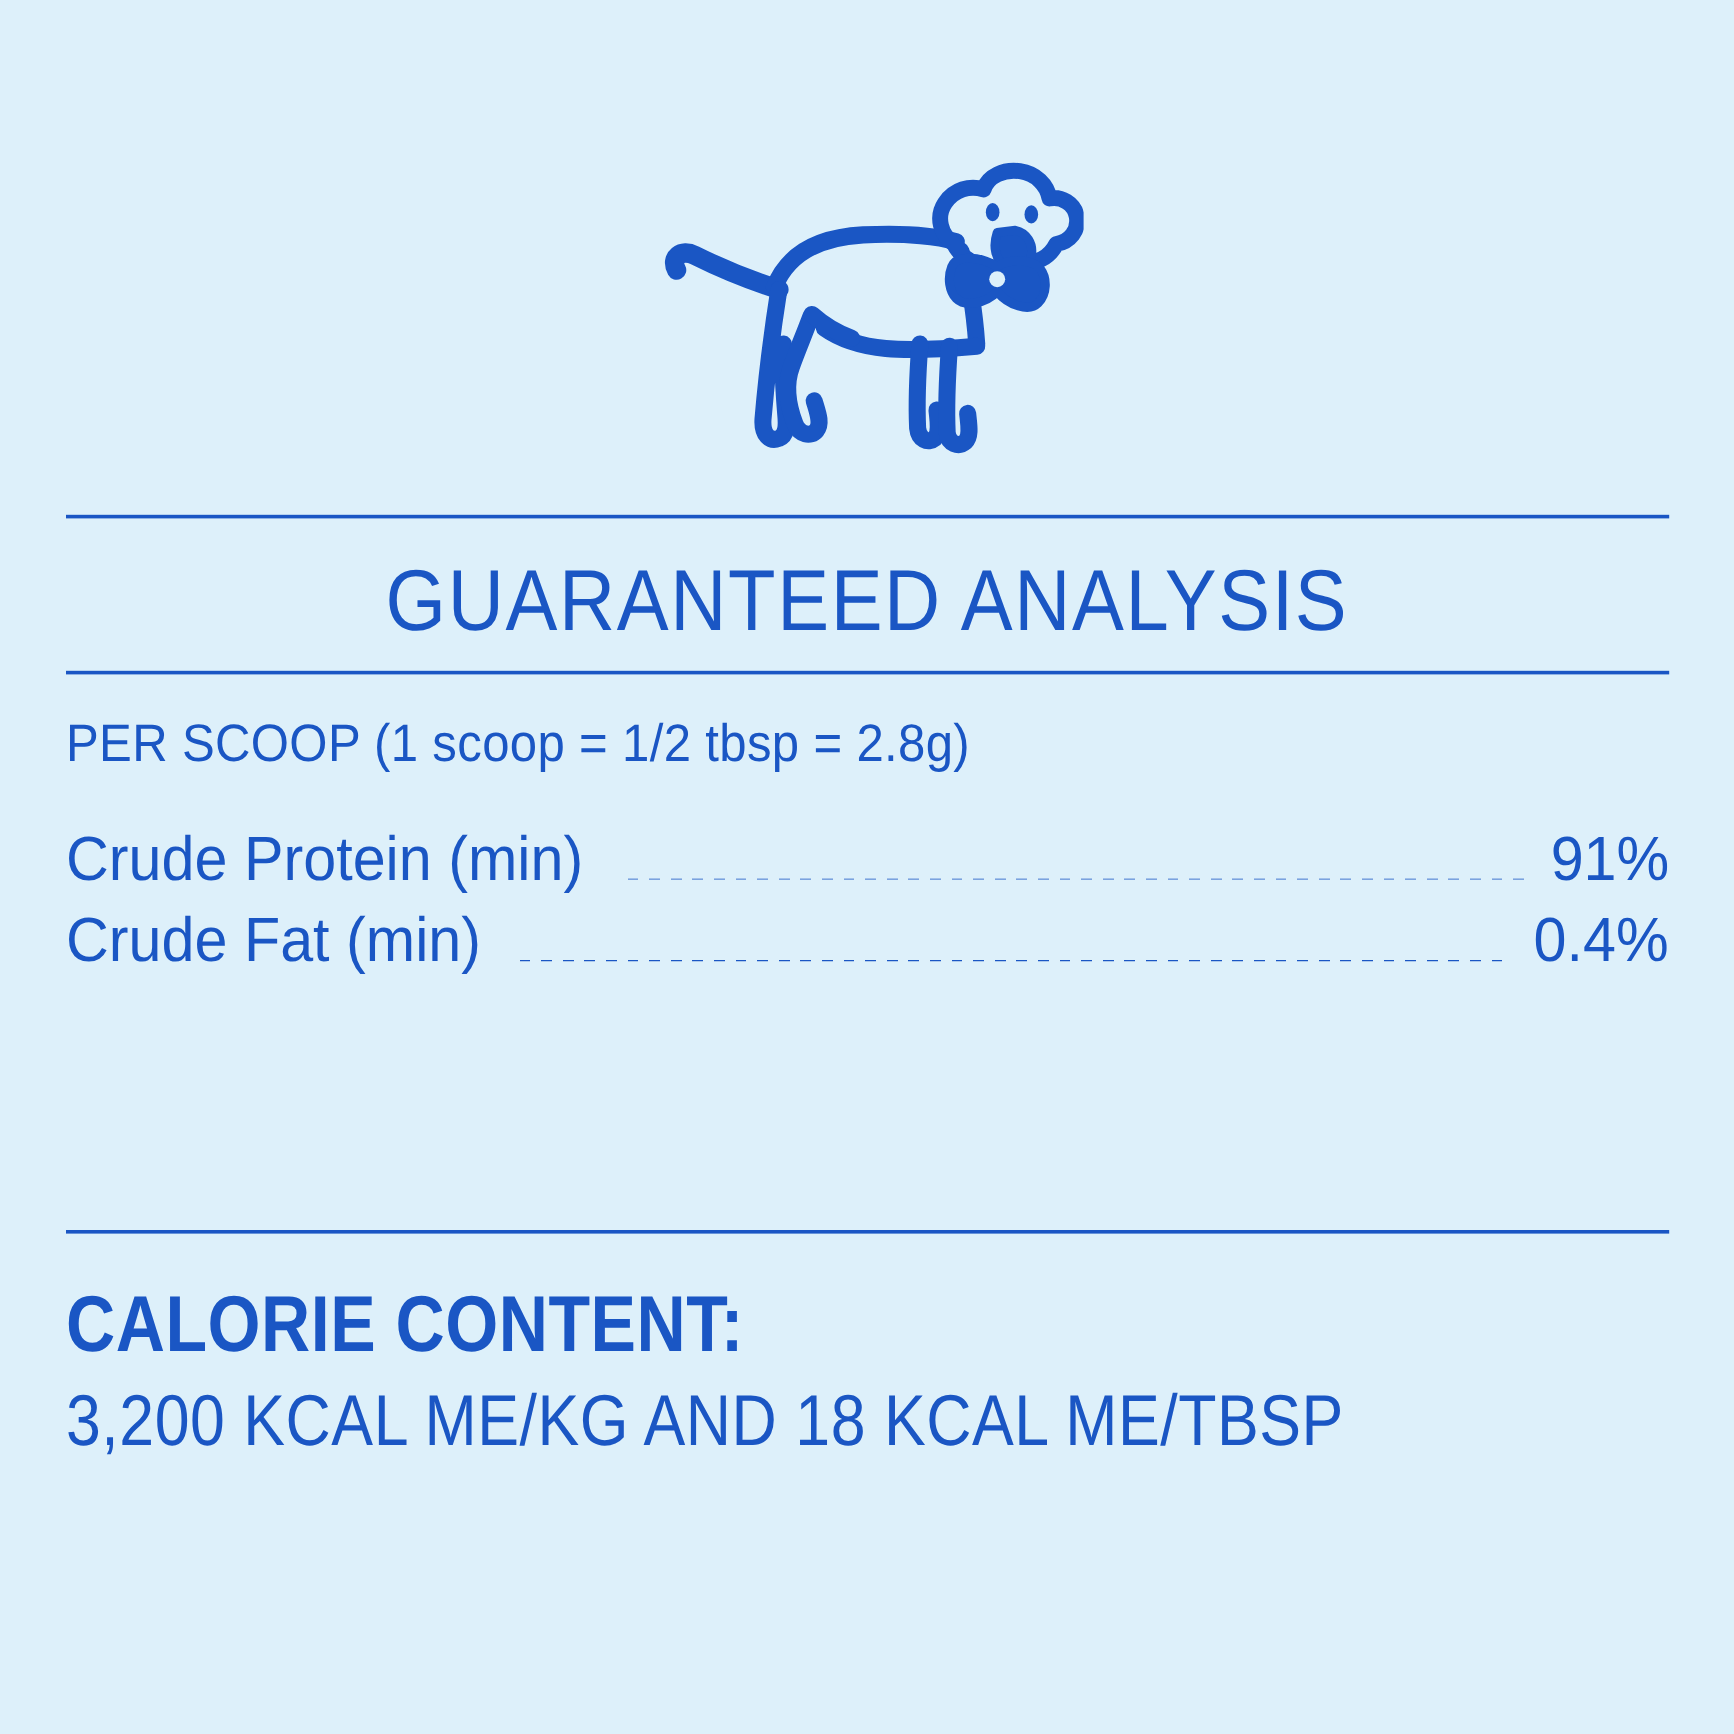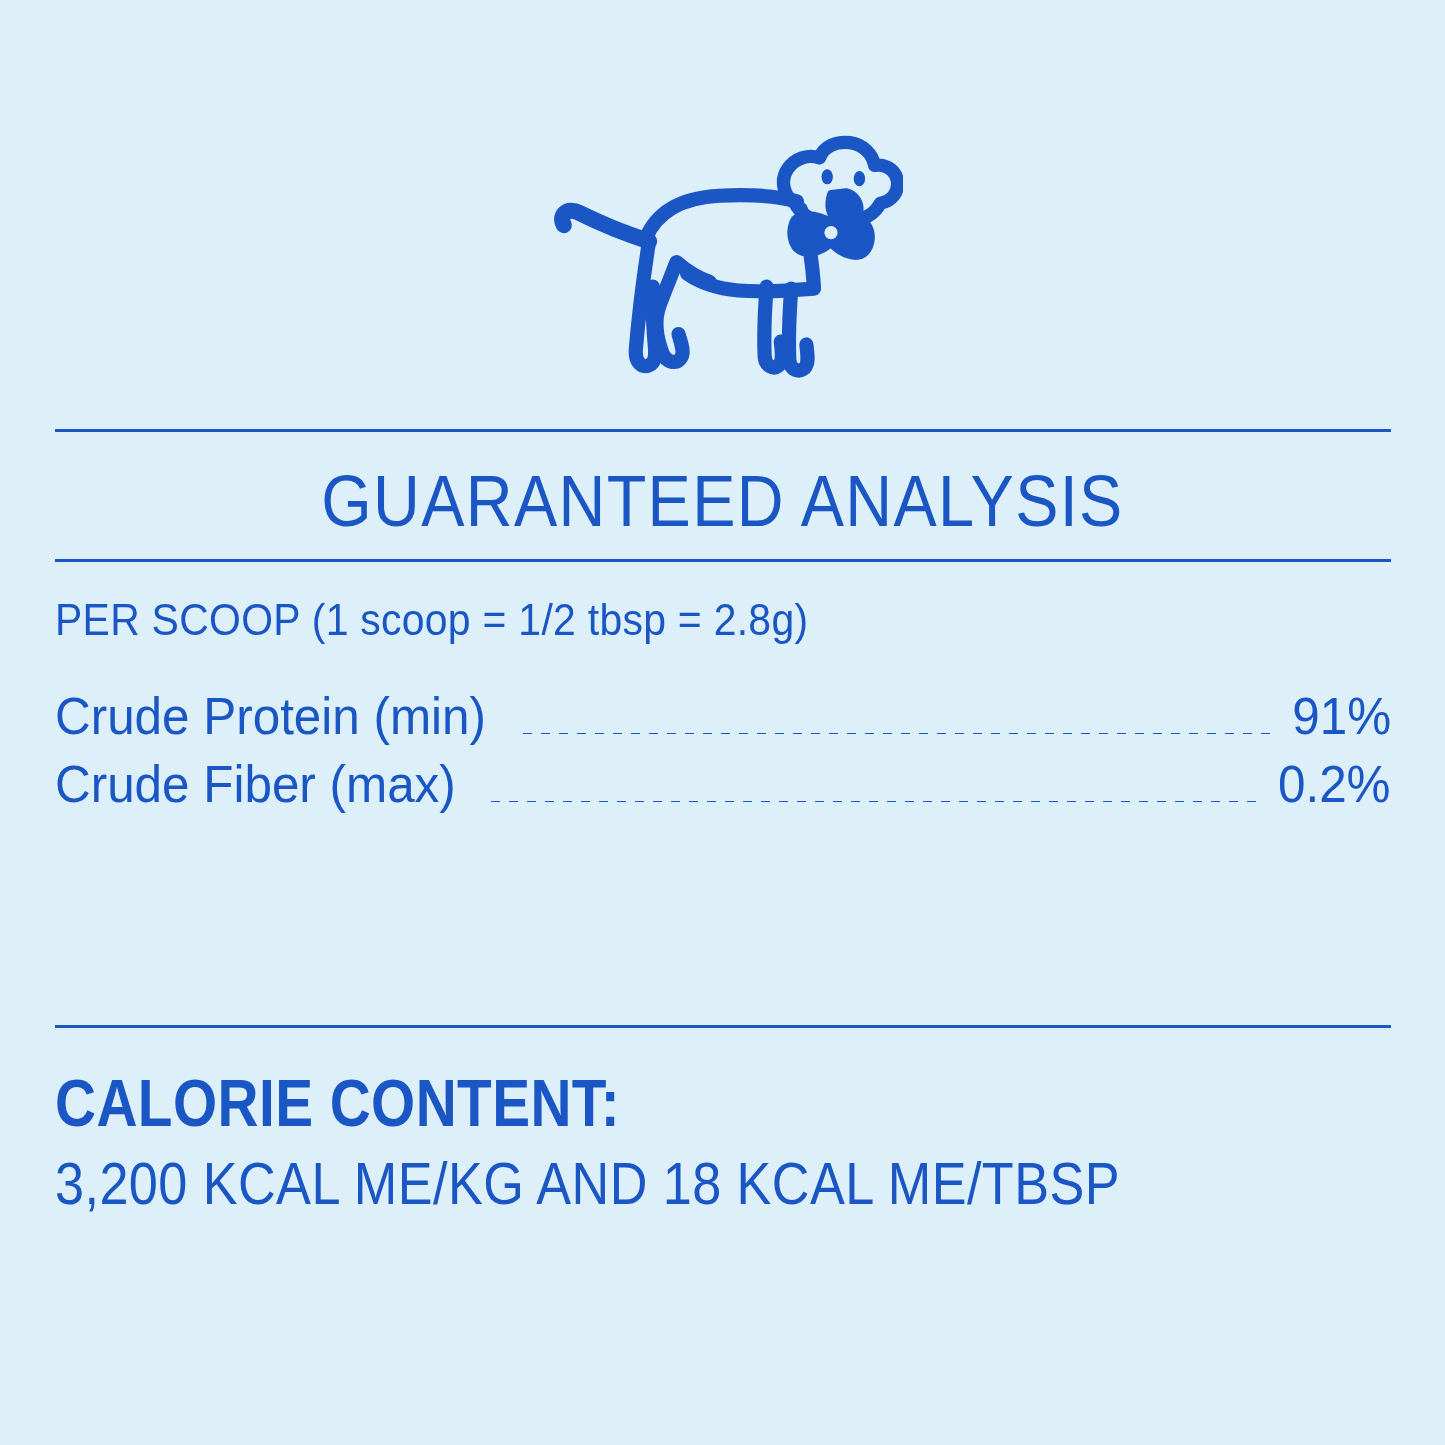--- a/index.html
+++ b/index.html
@@ -212,26 +212,26 @@
   <div class="per-scoop">PER SCOOP (1 scoop = 1/2 tbsp = 2.8g)</div>
 
   <div class="nutrients">
 
     <div class="nut-row">
       <span class="nut-label">Crude Protein (min)</span>
       <span class="nut-leader"></span>
       <span class="nut-value">91%</span>
     </div>
 
-
     <div class="nut-row">
-      <span class="nut-label">Crude Fiber (max)</span>
+      <span class="nut-label">Crude Fat (min)</span>
       <span class="nut-leader"></span>
-      <span class="nut-value">0.2%</span>
+      <span class="nut-value">0.4%</span>
     </div>
+
 
 
   </div>
 
   <div class="rule rule-bottom"></div>
 
   <div class="cal-heading">CALORIE CONTENT:</div>
   <div class="cal-value">3,200 KCAL ME/KG AND 18 KCAL ME/TBSP</div>
 
 </div>

